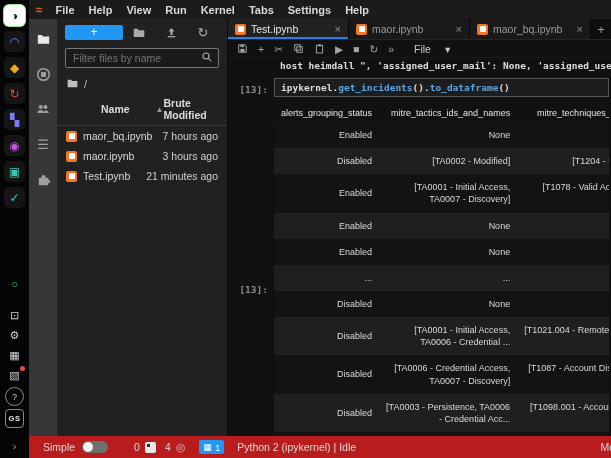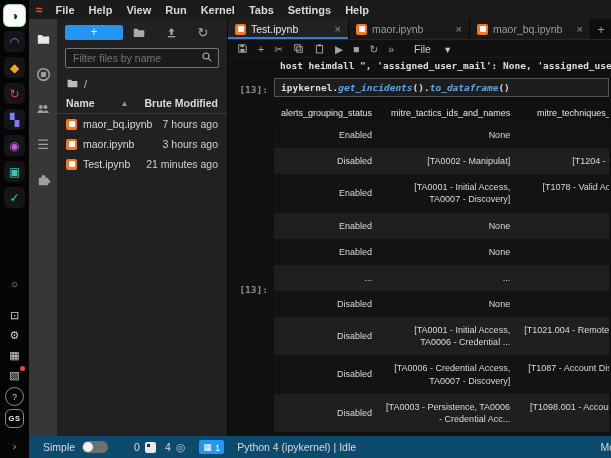--- a/index.html
+++ b/index.html
@@ -33,21 +33,21 @@
   .new-btn{width:58px;height:15px;background:#2196f3;border-radius:2px;color:#f2f8ff;font-size:12px;
     display:flex;align-items:center;justify-content:center;line-height:1;flex:none;}
   .fb-tool{flex:1;display:flex;align-items:center;justify-content:center;color:#ababab;height:16px;}
   .filter-box{margin:5px 8px;height:18px;border:1px solid #757575;border-radius:2px;background:#1b1b1b;
     display:flex;align-items:center;padding:0 5px;}
   .filter-box input{flex:1;background:transparent;border:none;outline:none;color:#a9a9a9;font-size:10.5px;
     font-family:"Liberation Sans",sans-serif;min-width:0;}
   .breadcrumb{display:flex;align-items:center;gap:5px;padding:4px 9px 3px 9px;color:#bdbdbd;font-size:11px;}
   .fb-header{display:flex;align-items:center;padding:3px 9px 4px 9px;font-size:10.5px;font-weight:bold;
     color:#dcdcdc;border-bottom:1px solid #3a3a3a;}
-  .fb-header .col-name{flex:1;display:flex;align-items:center;gap:26px;}
+  .fb-header .col-name{flex:1;display:flex;align-items:center;gap:26px;margin-left:35px;}
   .sort-caret{color:#9a9a9a;font-size:8px;}
   .fb-row{display:flex;align-items:center;gap:6px;padding:4px 9px;font-size:10.5px;color:#d8d8d8;}
   .nb-icon{width:11px;height:11px;background:#f37726;border-radius:2px;flex:none;position:relative;}
   .nb-icon::after{content:"";position:absolute;left:2.5px;top:2.5px;width:6px;height:6px;background:#fdfdfd;border-radius:1px;}
   .fb-row .fname{flex:1;}
   .fb-row .ftime{color:#cfcfcf;}
   
   .notebook{flex:1;display:flex;flex-direction:column;min-width:0;background:#111;}
   .tabbar{height:21px;display:flex;background:#0e0e0e;flex:none;border-bottom:1px solid #262626;box-sizing:border-box;}
   .tab{width:121px;box-sizing:border-box;display:flex;align-items:center;gap:5px;padding:0 7px;font-size:10.5px;
@@ -62,30 +62,30 @@
   .tb-ic{display:flex;align-items:center;justify-content:center;}
   .mode-select{display:flex;align-items:center;gap:14px;margin-left:10px;color:#c9c9c9;}
   .nbcontent{flex:1;overflow:hidden;position:relative;}
   .scrolled-line{font-family:"DejaVu Sans Mono",monospace;font-size:9.5px;font-weight:bold;color:#dedede;
     white-space:nowrap;margin:2px 0 7px 52px;}
   .cellrow{display:flex;align-items:center;padding-right:2px;border-radius:7px;}
   .prompt{width:46px;flex:none;text-align:right;padding:4px 6px 0 0;box-sizing:border-box;
     font-family:"DejaVu Sans Mono",monospace;font-size:9.5px;font-weight:bold;color:#8c8c8c;}
   .inputbox{flex:1;border:1px solid #545454;background:#1d1d1d;padding:3px 6px;min-width:0;
     font-family:"DejaVu Sans Mono",monospace;font-size:9.5px;font-weight:bold;color:#dcdcdc;white-space:nowrap;overflow:hidden;}
-  .inputbox .fn{color:#5ba4e5;font-style:italic;}
+  .inputbox .fn{color:#5ba4e5;}
   .outputrow{margin-top:7px;}
   .tablewrap{flex:1;min-width:0;overflow:hidden;}
   table.df{border-collapse:collapse;font-size:9px;color:#d9d9d9;}
   table.df th{font-weight:normal;text-align:right;padding:4px 7px;white-space:pre;color:#e6e6e6;}
   table.df td{text-align:right;padding:7px 7px;white-space:pre;line-height:1.35;}
   table.df tbody tr:nth-child(even){background:#1f1f1f;}
   table.df tbody tr:nth-child(odd){background:#131313;}
   
-  .statusbar{height:22px;background:#0c4a6e;display:flex;align-items:center;font-size:10.5px;color:#dadada;
+  .statusbar{height:22px;background:#b91c1c;display:flex;align-items:center;font-size:10.5px;color:#dadada;
     padding:0 0 0 14px;flex:none;}
   .toggle{width:26px;height:12px;border-radius:7px;background:#6f6f6f;margin-left:7px;position:relative;}
   .toggle-knob{position:absolute;left:1px;top:1px;width:10px;height:10px;border-radius:50%;background:#f2f2f2;}
   .sb-num{margin-left:26px;}
   .sb-num.n2{margin-left:9px;}
   .term-ic{width:11px;height:11px;background:#e9e9e9;border-radius:2px;margin-left:5px;position:relative;}
   .term-ic::after{content:"";position:absolute;left:2px;top:2px;width:3px;height:3px;background:#2b2b2b;}
   .kern-ic{margin-left:5px;color:#d0d0d0;font-size:11px;line-height:1;}
   .sb-badge{margin-left:14px;height:14px;background:#2196f3;border-radius:2px;color:#fff;display:flex;
     align-items:center;gap:3px;padding:0 4px;font-size:9.5px;}
@@ -106,21 +106,21 @@
       <div class="dock-icon" style="color: rgb(123, 123, 245);">▚</div>
       <div class="dock-icon" style="color: rgb(196, 90, 224);">◉</div>
       <div class="dock-icon" style="color: rgb(57, 198, 178);">▣</div>
       <div class="dock-icon" style="color: rgb(47, 208, 192);">✓</div>
       <div class="dock-icon sm" style="color: rgb(61, 220, 132); margin-top: 62px;">○</div>
       <div class="dock-icon sm" style="color: rgb(207, 207, 207); margin-top: 12px;">⊡</div>
       <div class="dock-icon sm" style="color: rgb(207, 207, 207);">⚙</div>
       <div class="dock-icon sm" style="color: rgb(207, 207, 207);">▦</div>
       <div class="dock-icon sm" style="color: rgb(207, 207, 207);">▧<span class="notif-dot"></span></div>
       <div class="dock-icon sm circle" style="color: rgb(207, 207, 207);">?</div>
-      <div class="dock-icon sm boxed" style="color: rgb(232, 232, 232); border-radius: 6px;">GS</div>
+      <div class="dock-icon sm boxed" style="color: rgb(232, 232, 232);">GS</div>
       <div class="dock-icon sm" style="color: rgb(154, 154, 154); margin-top: 6px;">›</div>
     </div>
 
   <div class="rightcol">
 
     <div class="menubar">
       <span class="applogo">≈</span>
       <span id="menu-items"><span class="menu-item">File</span><span class="menu-item">Help</span><span class="menu-item">View</span><span class="menu-item">Run</span><span class="menu-item">Kernel</span><span class="menu-item">Tabs</span><span class="menu-item">Settings</span><span class="menu-item">Help</span></span>
     </div>
 
@@ -289,21 +289,21 @@
                     </tr>
                   </thead>
                 <tbody id="df-body">
                     <tr>
                       <td>Enabled</td>
                       <td>None</td>
                       <td>None</td>
                     </tr>
                     <tr>
                       <td>Disabled</td>
-                      <td>[TA0002 - Manipulat]</td>
+                      <td>[TA0002 - Modified]</td>
                       <td>[T1204 - User Execut</td>
                     </tr>
                     <tr>
                       <td>Enabled</td>
                       <td>[TA0001 - Initial Access,
 TA0007 - Discovery]</td>
                       <td>[T1078 - Valid Accounts, T15
 Cloud Servi</td>
                     </tr>
                     <tr>
@@ -368,17 +368,17 @@
           <span class="toggle-knob"></span>
         </span>
       <span class="sb-num">0</span>
       <span class="term-ic"></span>
       <span class="sb-num n2">4</span>
       <span class="kern-ic">◎</span>
       <span class="sb-badge">
         <span class="bic">▦</span>
         <span>1</span>
       </span>
-      <span class="kernel-status">Python 4 (ipykernel) | Idle</span>
+      <span class="kernel-status">Python 2 (ipykernel) | Idle</span>
       <span class="sb-right">Mo</span>
     </div>
   </div>
 </div>
 
 </body></html>

